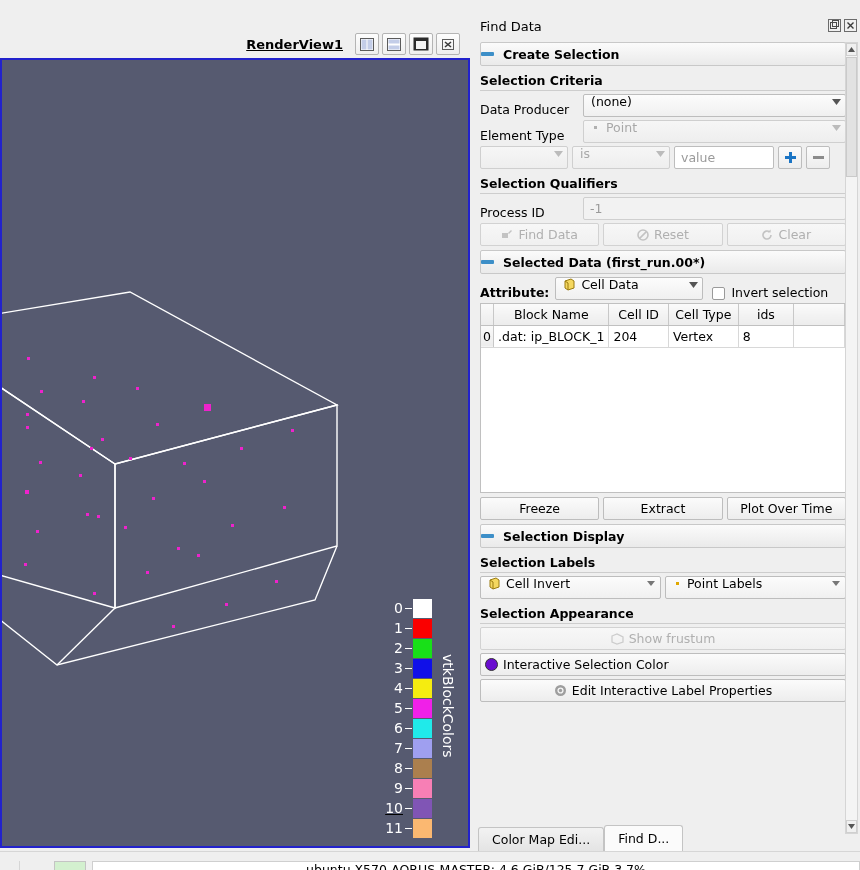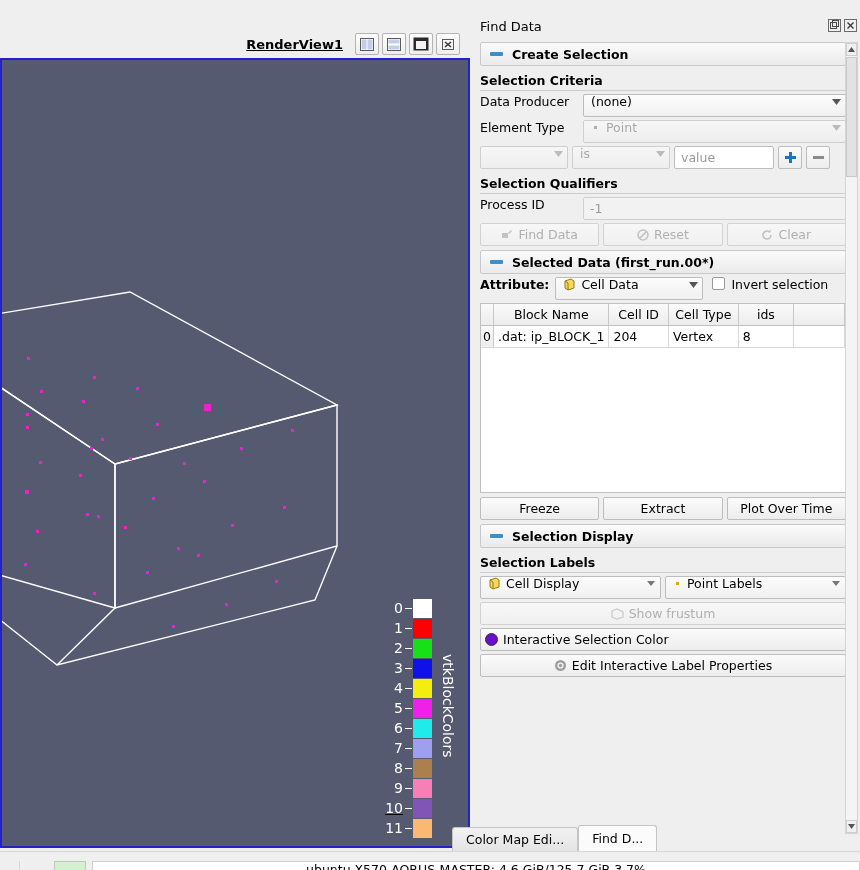--- a/index.html
+++ b/index.html
@@ -87,37 +87,36 @@
     width: 11px; height: 120px;
     background: #e2e2e2; border: 1px solid #cacaca;
   }
 
   
   .section-bar {
     height: 24px; margin-bottom: 3px;
     background: linear-gradient(#fbfbfb,#eaeaea);
     border: 1px solid #c8c8c8; border-radius: 2px;
     display: flex; align-items: center;
-    padding-left: 9px;
     font-weight: bold; font-size: 12.5px;
   }
   .collapse-dash {
     width: 13px; height: 4px; background: #3d8fc8;
     margin-right: 9px; border-radius: 1px; flex: none;
   }
 
   
   .grp-title {
     font-weight: bold; font-size: 12.5px;
     padding: 4px 0 2px 0;
     border-bottom: 1px solid #cdcdcd;
     margin-bottom: 3px;
   }
 
-  .row { display: flex; align-items: flex-start; margin-bottom: 3px; }
+  .row { display: flex; align-items: flex-end; margin-bottom: 3px; }
   .lbl { font-size: 12.5px; white-space: nowrap; }
 
   
   .combo {
     height: 23px;
     background: linear-gradient(#fcfcfc,#f0f0f0);
     border: 1px solid #bdbdbd; border-radius: 2px;
     display: flex; align-items: center;
     padding: 0 2px 8px 7px;
     font-size: 12.5px; position: relative;
@@ -174,21 +173,21 @@
     width: 13px; height: 13px; background: #fff;
     border: 1px solid #9a9a9a; border-radius: 2px;
     margin: 0 6px 0 0; flex: none;
   }
 
   
   .cdot { width: 13px; height: 13px; border-radius: 50%; border: 1px solid #333; flex: none; }
 
   
   #tabbar {
-    position: absolute; left: 452px; top: 826px;
+    position: absolute; left: 478px; top: 826px;
     width: 382px; height: 25px;
     display: flex; align-items: flex-end; gap: 0px;
   }
   .tab {
     height: 24px; padding: 0 13px;
     display: flex; align-items: center; justify-content: center;
     font-size: 12.5px;
     background: linear-gradient(#f2f2f2,#e4e4e4);
     border: 1px solid #c4c4c4; border-bottom: none;
     border-top-left-radius: 3px; border-top-right-radius: 3px;
@@ -575,21 +574,21 @@
       <div class="grp-title">Selection Labels</div>
 
       <div class="row" style="gap:4px">
         <div class="combo" style="flex:1; justify-content:center">
           <span class="inline-ico" style="margin-right:5px">
             <svg width="13" height="13" viewBox="0 0 13 13">
               <path d="M2 3 L8 1 L11 3 L11 10 L5 12 L2 10 Z" fill="#f5d860" stroke="#9a7b10"></path>
               <path d="M2 3 L5 5 L5 12" fill="none" stroke="#9a7b10"></path>
             </svg>
           </span>
-          <span style="flex:none">Cell Display</span>
+          <span style="flex:none">Cell Invert</span>
           <span class="arrow" style="margin-left:auto">
             <svg width="8" height="5" viewBox="0 0 8 5">
                 <path d="M0 0 L8 0 L4 5 Z" fill="#777"></path>
               </svg>
           </span>
         </div>
         <div class="combo" style="flex:1; justify-content:center">
           <span class="inline-ico" style="margin-right:5px">
             <svg width="9" height="9" viewBox="0 0 9 9">
                 <rect x="3" y="3" width="3" height="3" fill="#e0a800"></rect>
@@ -598,20 +597,21 @@
           <span style="flex:none">Point Labels</span>
           <span class="arrow" style="margin-left:auto">
             <svg width="8" height="5" viewBox="0 0 8 5">
                 <path d="M0 0 L8 0 L4 5 Z" fill="#777"></path>
               </svg>
           </span>
         </div>
       </div>
 
 
+      <div class="grp-title">Selection Appearance</div>
 
 
       <div class="btn disabled" style="width:100%; margin-bottom:3px">
         <span class="inline-ico">
           <svg width="13" height="13" viewBox="0 0 13 13">
             <path d="M1 4 L6 2 L12 5 L12 10 L6 12 L1 10 Z" fill="none" stroke="#cccccc" stroke-width="1.3"></path>
           </svg>
         </span>
         <span>Show frustum</span>
       </div>

